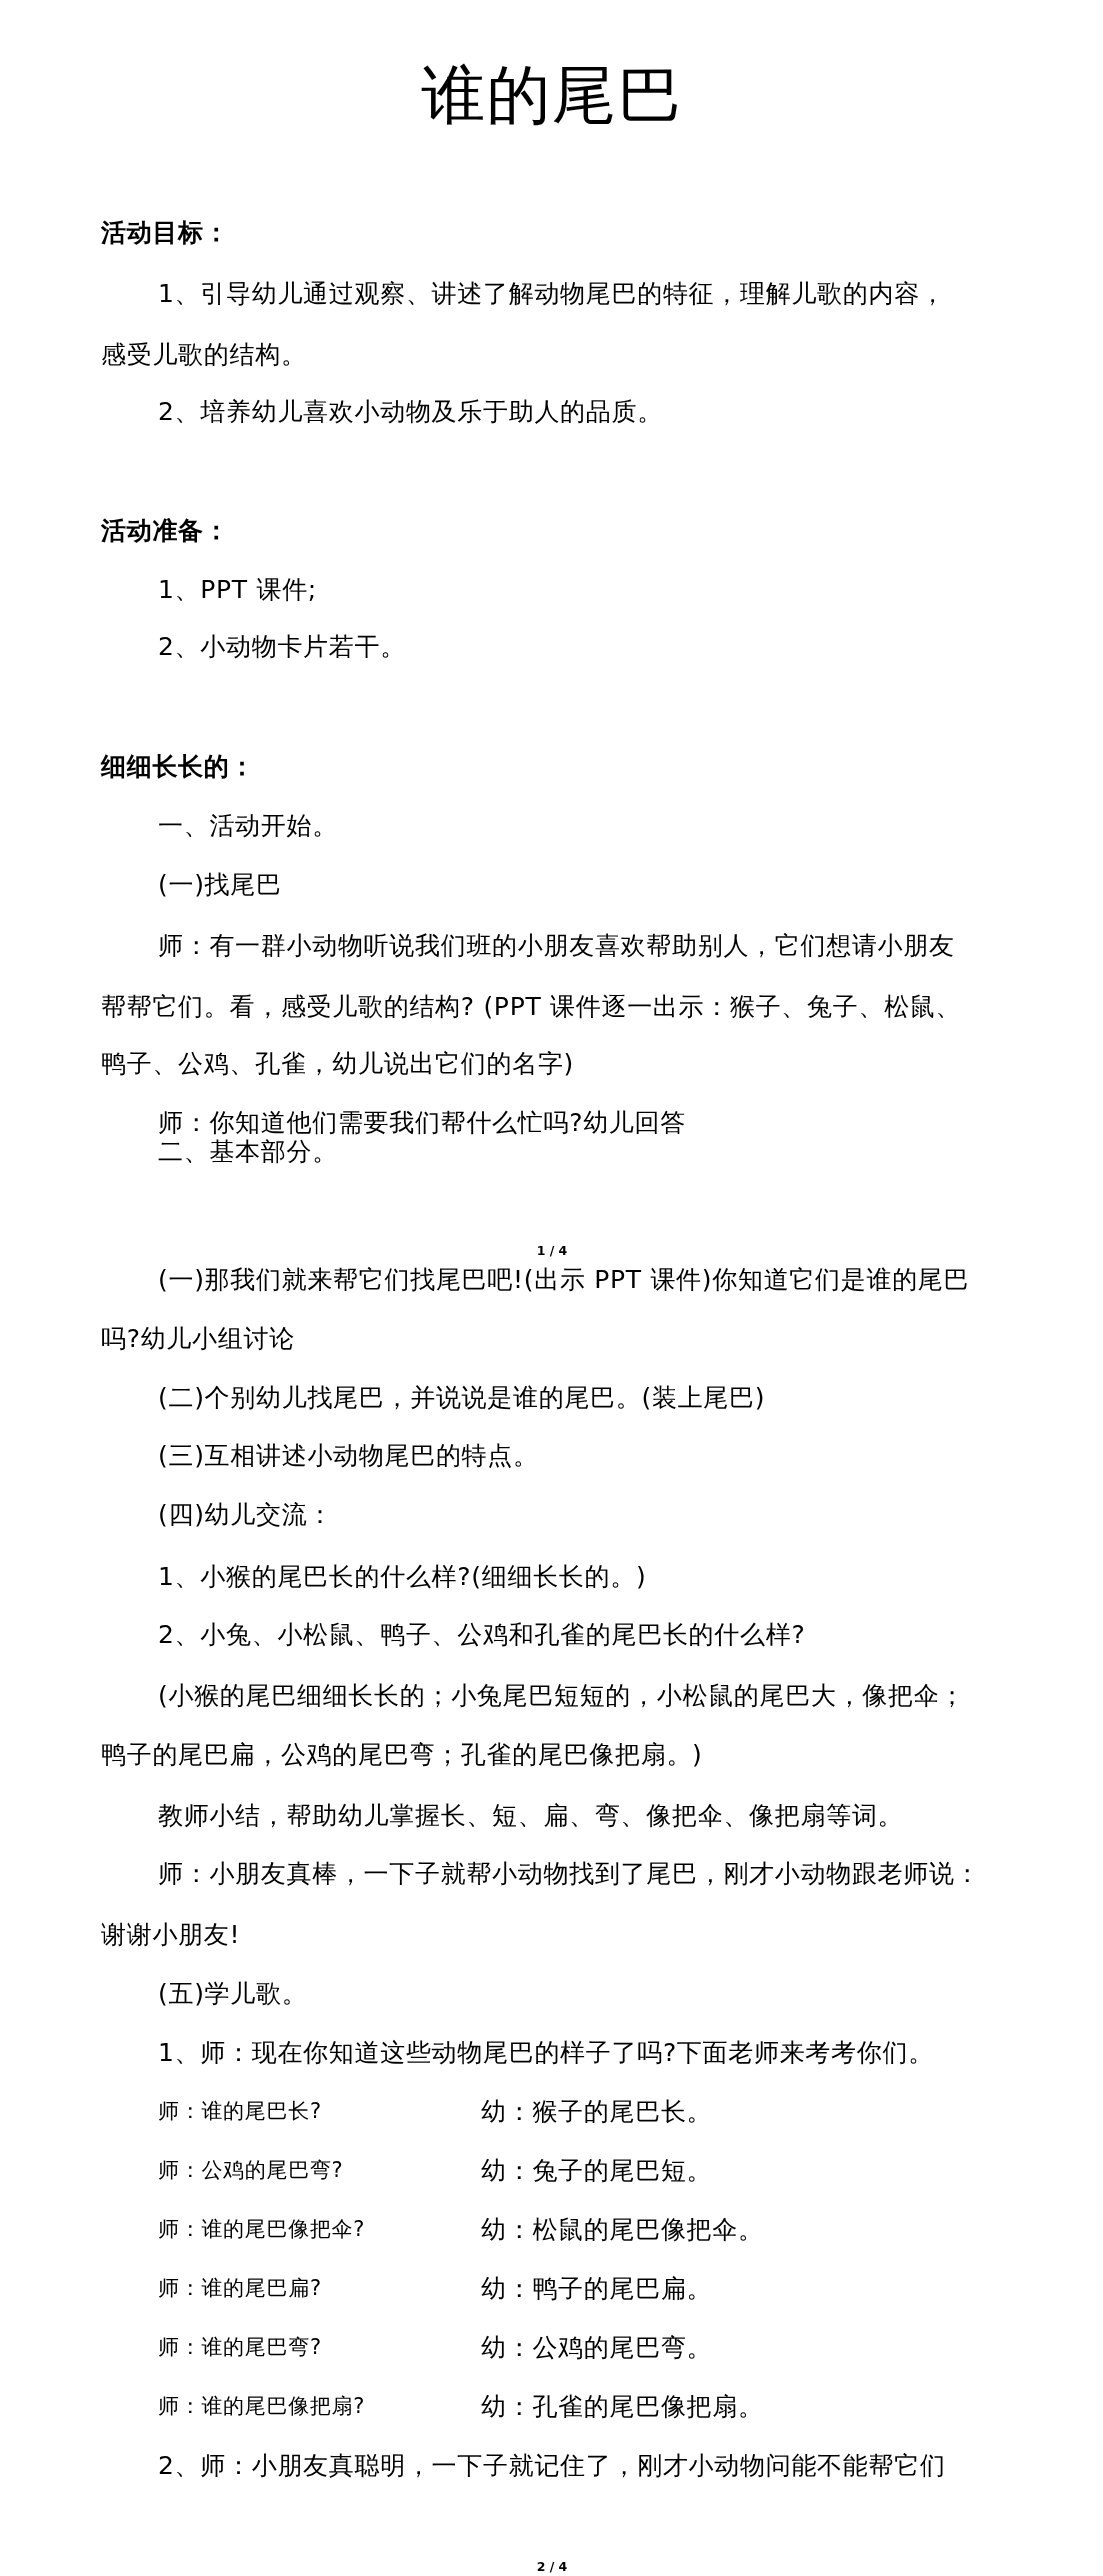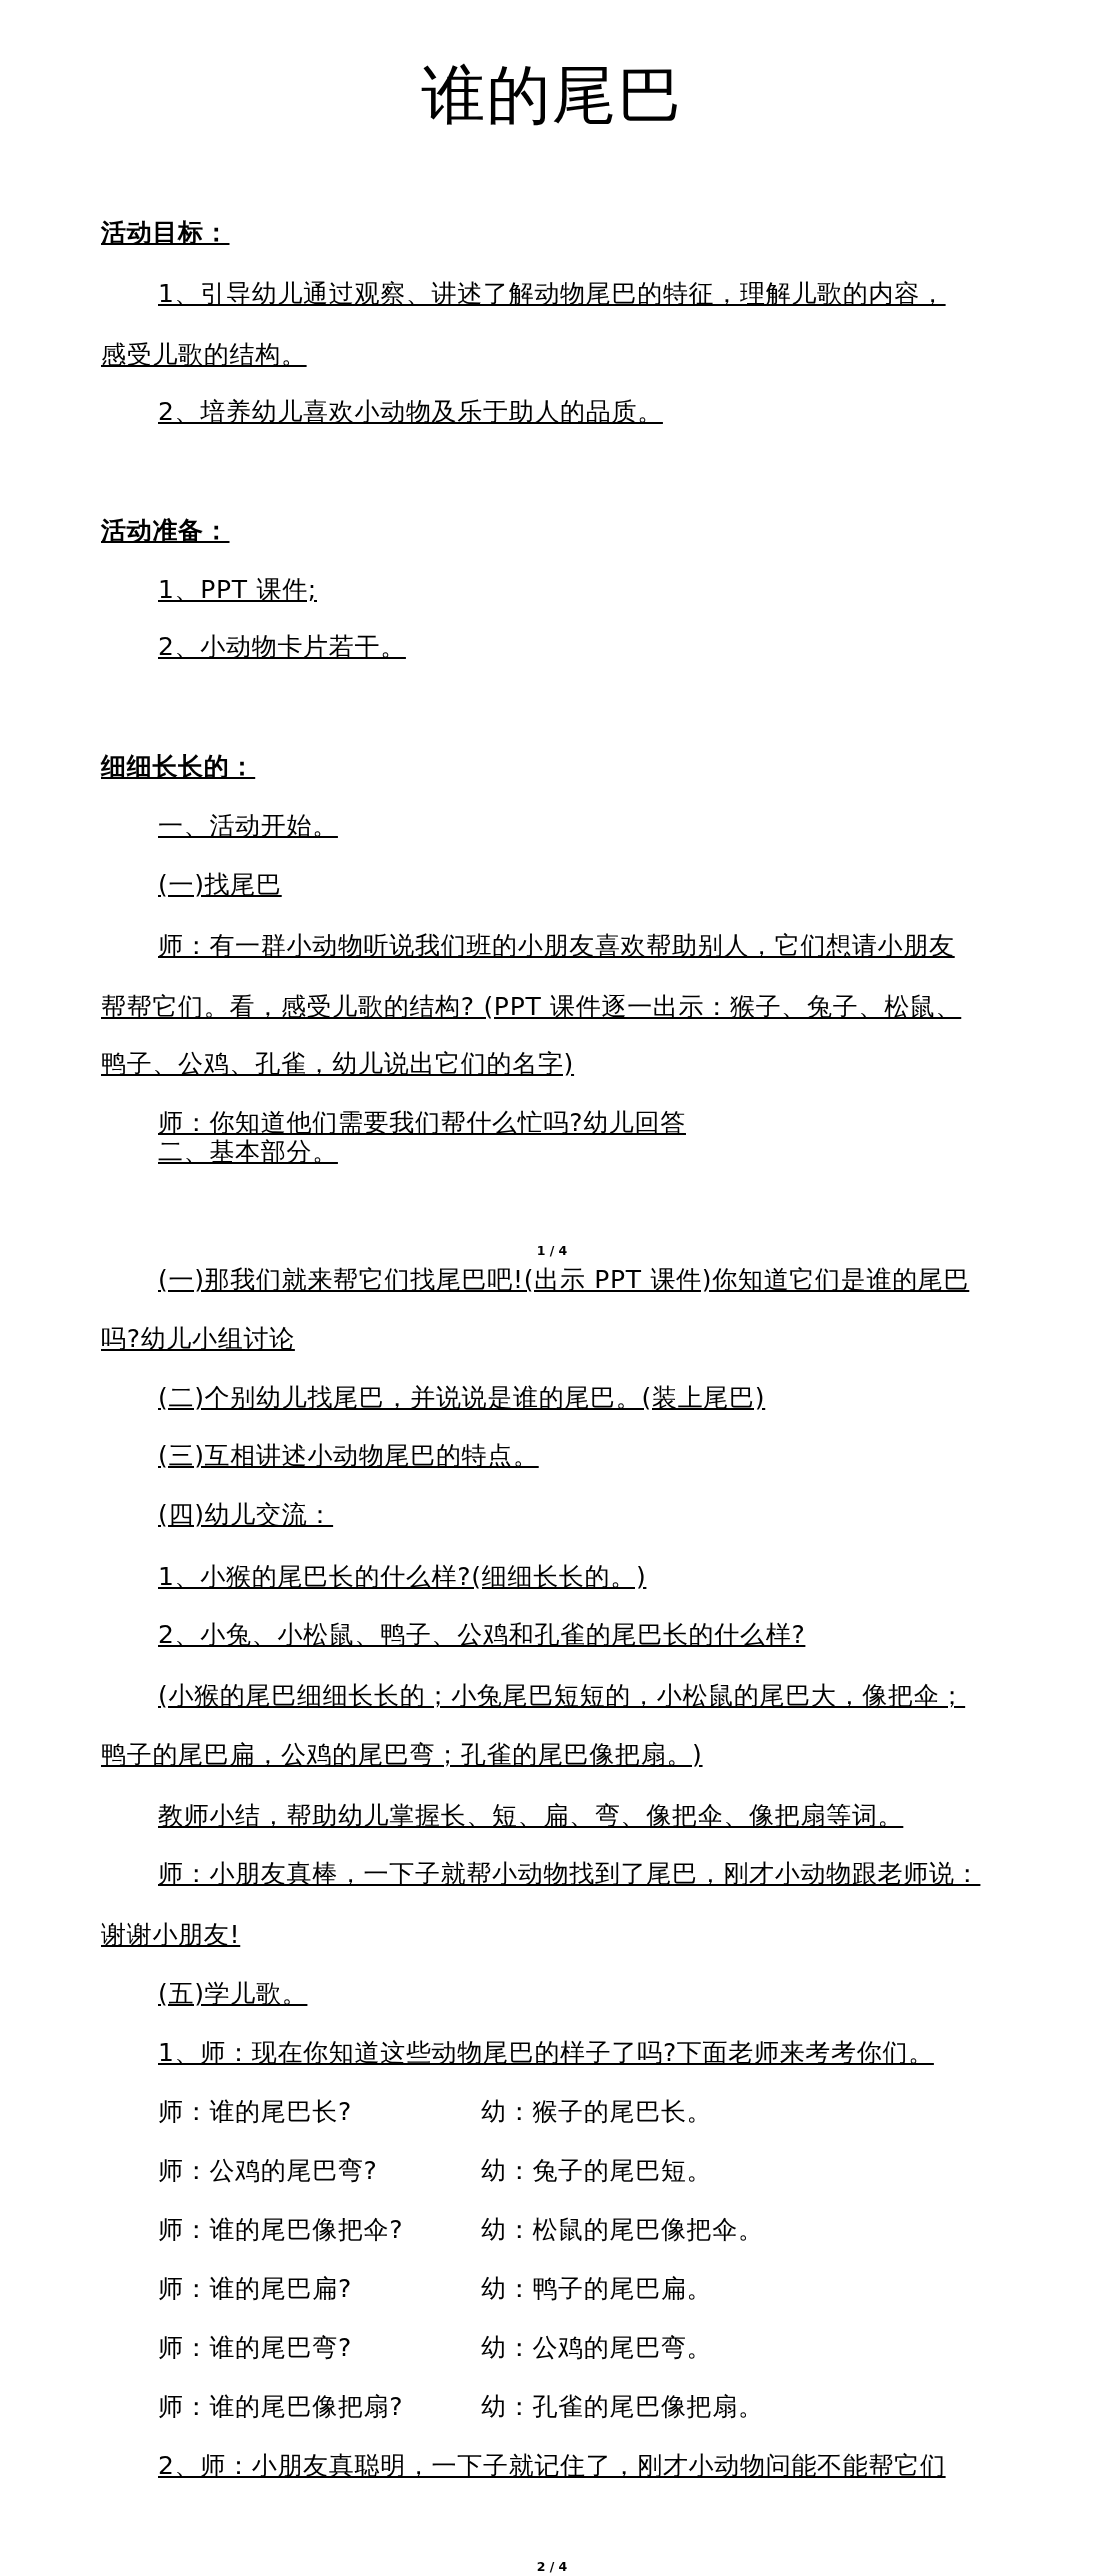--- a/index.html
+++ b/index.html
@@ -1,25 +1,25 @@
 <!DOCTYPE html>
 <html style="font-size:11px"><head>
 <meta charset="utf-8">
 <style>
   html, body { margin: 0; padding: 0; background: #ffffff; }
   body { width: 1104px; height: 2576px; position: relative; overflow: hidden;
          font-family: "DejaVu Sans", "Liberation Sans", sans-serif; color: #000; }
   .title { position: absolute; left: 0; width: 1104px; top: 57px; text-align: center;
            font-family: "DejaVu Serif", "Liberation Serif", serif; font-size: 64px; line-height: 77px; letter-spacing: 1.4px; }
-  .line { position: absolute; font-size: 25px; line-height: 31px; white-space: nowrap; letter-spacing: 0.7px; text-decoration: underline; }
+  .line { position: absolute; font-size: 25px; line-height: 31px; white-space: nowrap; letter-spacing: 0.7px; }
   .h { left: 101px; font-weight: bold; }
   .ind { left: 158px; }
   .cont { left: 101px; }
   .pnum { position: absolute; left: 0; width: 1104px; text-align: center; font-size: 12.5px; font-weight: bold; line-height: 15.3px; }
-  .qa-q { position: absolute; left: 158px; font-size: 25px; line-height: 31px; white-space: nowrap; letter-spacing: 0.7px; }
+  .qa-q { position: absolute; left: 158px; font-size: 21px; line-height: 31px; white-space: nowrap; letter-spacing: 0.7px; }
   .qa-a { position: absolute; left: 456px; font-size: 25px; line-height: 31px; white-space: nowrap; letter-spacing: 0.7px; margin-left: 25px; }
 </style>
 </head>
 <body>
 
 <div class="title">谁的尾巴</div>
 
 <div class="line h" style="top:217px">活动目标：</div>
 <div class="line ind" style="top:278px">1、引导幼儿通过观察、讲述了解动物尾巴的特征，理解儿歌的内容，</div>
 <div class="line cont" style="top:339px">感受儿歌的结构。</div>

